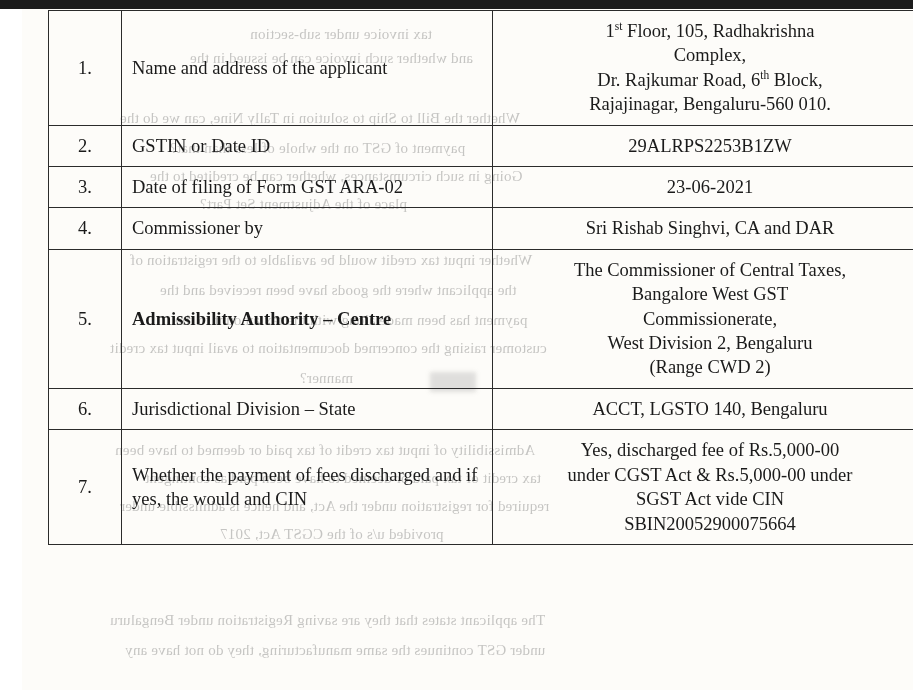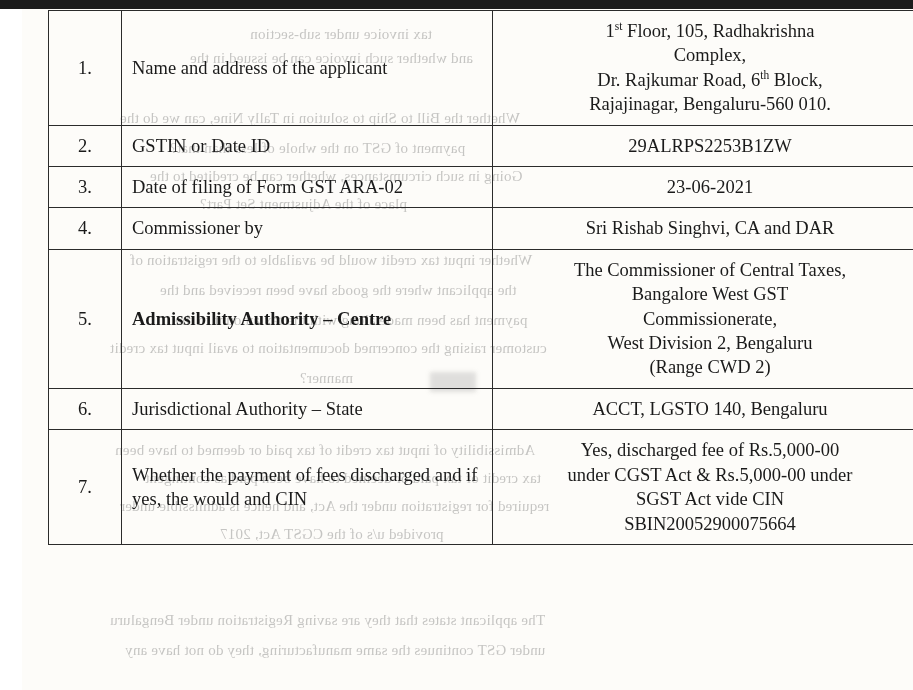--- a/index.html
+++ b/index.html
@@ -165,21 +165,21 @@
           <td class="col-val">
             <div>The Commissioner of Central Taxes,</div>
             <div>Bangalore West GST</div>
             <div>Commissionerate,</div>
             <div>West Division 2, Bengaluru</div>
             <div>(Range CWD 2)</div>
           </td>
         </tr>
         <tr>
           <td class="col-sl">6.</td>
-          <td class="col-lbl">Jurisdictional Authority – State</td>
+          <td class="col-lbl">Jurisdictional Division – State</td>
           <td class="col-val">
             <div>ACCT, LGSTO 140, Bengaluru</div>
           </td>
         </tr>
         <tr>
           <td class="col-sl">7.</td>
           <td class="col-lbl">Whether the payment of fees discharged and if yes, the would and CIN</td>
           <td class="col-val">
             <div>Yes, discharged fee of Rs.5,000-00</div>
             <div>under CGST Act &amp; Rs.5,000-00 under</div>

